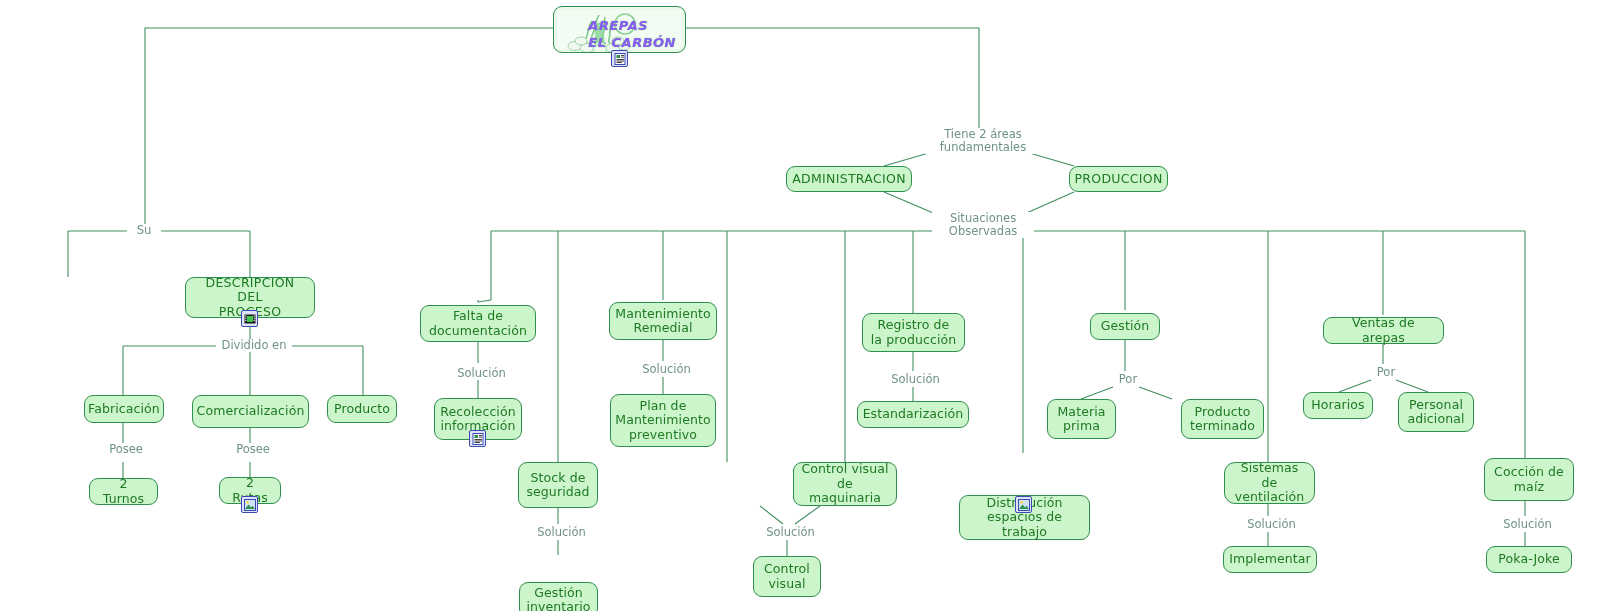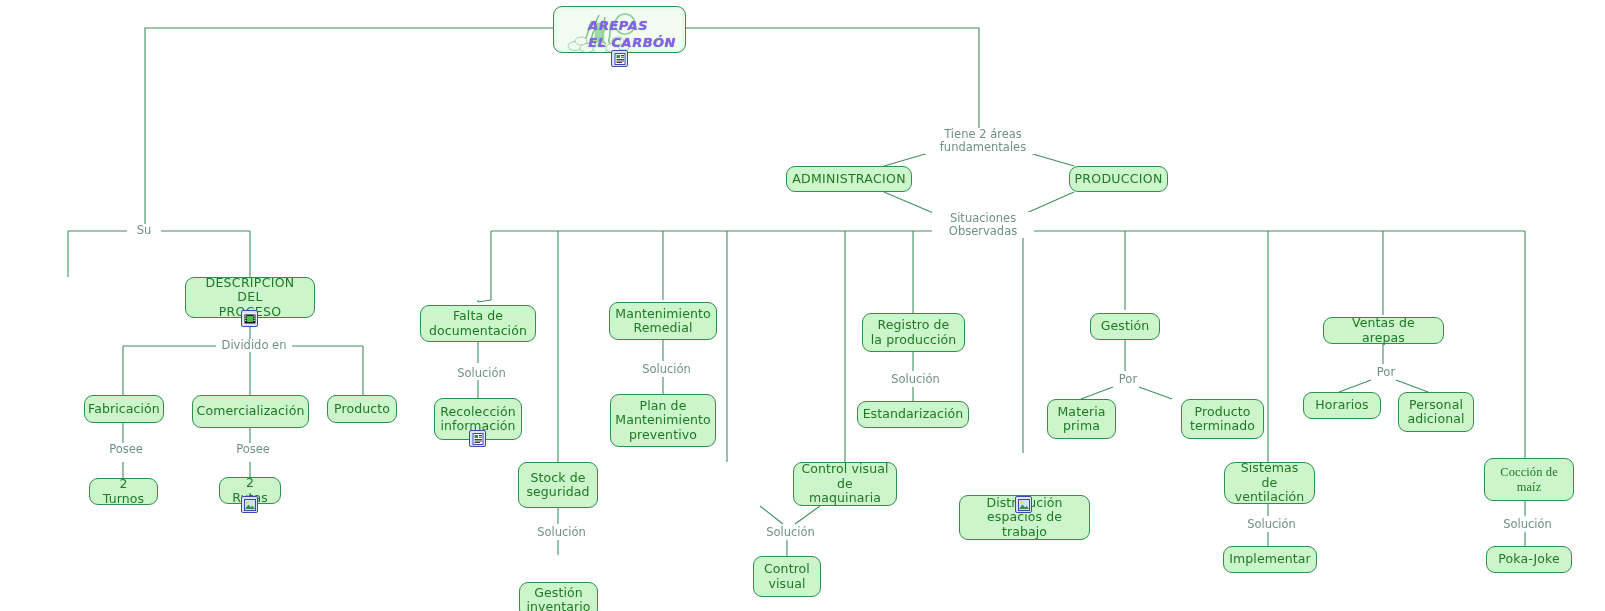--- a/index.html
+++ b/index.html
@@ -341,22 +341,22 @@
   <div class="node" style="left:1152px; top:399px; width:83px; height:40px;margin-left:29px;">Producto
 terminado</div>
 
   <div class="node" style="left:1224px; top:462px; width:91px; height:42px;border-radius:11px;">Sistemas de
 ventilación</div>
   <div class="linklabel" style="left:1242px; top:518px; width:53px;">Solución</div>
   <div class="node" style="left:1223px; top:546px; width:94px; height:27px;">Implementar</div>
 
   <div class="node" style="left:1323px; top:317px; width:121px; height:27px;">Ventas de arepas</div>
   <div class="linklabel" style="left:1369px; top:366px; width:28px;">Por</div>
-  <div class="node" style="left:1303px; top:392px; width:78px; height:27px;">Horarios</div>
+  <div class="node" style="left:1303px; top:392px; width:70px; height:27px;">Horarios</div>
   <div class="node" style="left:1398px; top:392px; width:76px; height:40px;">Personal
 adicional</div>
 
-  <div class="node" style="left:1484px; top:458px; width:90px; height:43px;font-family:Liberation Serif, serif;">Cocción de
+  <div class="node" style="left:1484px; top:458px; width:90px; height:43px;">Cocción de
 maíz</div>
   <div class="linklabel" style="left:1498px; top:518px; width:53px;">Solución</div>
   <div class="node" style="left:1486px; top:546px; width:86px; height:27px;">Poka-Joke</div>
 
 </div>
 
 </body></html>

